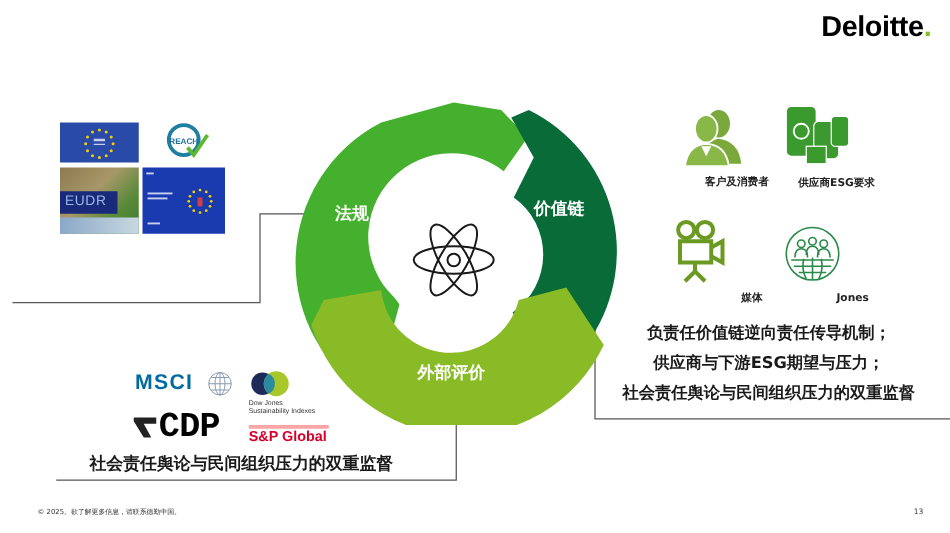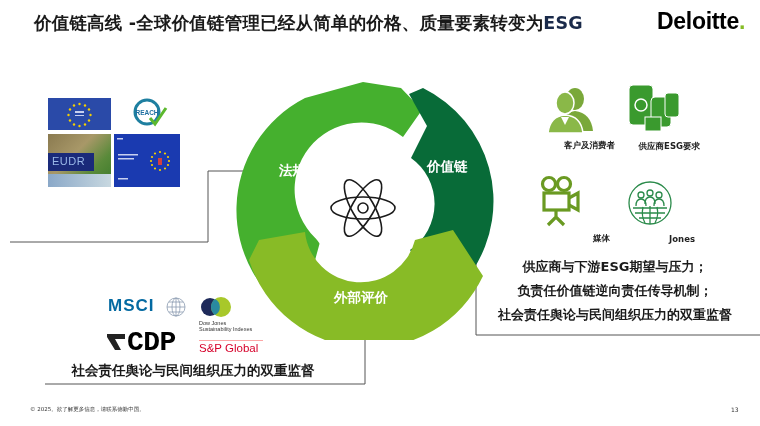--- a/index.html
+++ b/index.html
@@ -14,27 +14,26 @@
   .caption-left { left:16px; top:193px; width:200px; text-align:center; font-size:13px; line-height:18px; font-weight:bold; color:#1a1a1a; }
   .caption-right { left:480px; top:255px; width:270px; text-align:center; font-size:13px; line-height:24px; font-weight:bold; color:#1a1a1a; }
   .caption-bottom { left:48px; top:362px; width:290px; text-align:center; font-size:13.5px; font-weight:bold; color:#1a1a1a; }
   .seg-label { font-size:13.5px; font-weight:bold; color:#ffffff; }
   .icon-label { font-size:8.5px; font-weight:bold; color:#222; text-align:right; width:90px; }
   .footer { left:30px; top:406px; font-size:5.5px; color:#333; }
   .pagenum { left:731px; top:406px; font-size:6px; color:#333; }
   .msci { left:108px; top:296px; font-family:"Liberation Sans",sans-serif; font-weight:bold; font-size:17px; letter-spacing:1px; color:#0369a1; }
   .cdp { left:127px; top:327px; font-family:Liberation Mono, monospace; font-weight:bold; font-size:28px; color:#000000; letter-spacing:-0.5px; }
   .dj { left:199px; top:320px; font-family:"Liberation Sans",sans-serif; font-size:5.5px; line-height:6px; color:#333; }
-  .spg { left:199px; top:340px; font-family:"Liberation Sans",sans-serif; font-weight:normal; font-size:11.5px; color:#d6002a; border-top:1px solid #fca5a5; padding-top:1px; width:64px; }
+  .spg { left:199px; top:340px; font-family:"Liberation Sans",sans-serif; font-weight:bold; font-size:11.5px; color:#d6002a; border-top:3px solid #fca5a5; padding-top:1px; width:64px; }
 </style>
 </head>
 <body>
 
 <div class="abs title">
-  <div><span>价值链高线 -全球价值链管理已经从简单的价格、质量要素转变为</span><span class="esg">ESG</span></div>
 </div>
 
 <div class="abs logo"><span>Deloitte</span><span class="dot">.</span></div>
 
 <div class="abs" style="left:48px;top:98px;width:170px;height:90px;">
 
   <div class="reg-tile" style="left:0;top:0;width:63px;height:32px;background:#2a4aa8;">
     <svg width="63" height="32">
       <g fill="#f5d000">
         <circle cx="31.5" cy="6" r="1.2"></circle>
@@ -142,21 +141,21 @@
   <circle cx="128" cy="128" r="56" fill="#ffffff"></circle>
 
   <g fill="none" stroke="#1a1a1a" stroke-width="1.6">
     <ellipse cx="128" cy="128" rx="32" ry="11"></ellipse>
     <ellipse cx="128" cy="128" rx="32" ry="11" transform="rotate(60 128 128)"></ellipse>
     <ellipse cx="128" cy="128" rx="32" ry="11" transform="rotate(-60 128 128)"></ellipse>
     <circle cx="128" cy="128" r="5"></circle>
   </g>
 </svg>
 
-<div class="abs seg-label" style="left:279px;top:162px;text-align:center;">法规</div>
+<div class="abs seg-label" style="left:268px;top:162px;text-align:center;">法规</div>
 <div class="abs seg-label" style="left:427px;top:158px;">价值链</div>
 <div class="abs seg-label" style="left:334px;top:289px;">外部评价</div>
 
 <div class="abs" style="left:525px;top:85px;width:90px;height:70px;">
   <svg class="abs" style="left:20px;top:0;" width="50" height="48">
     <g fill="#7aa83a">
       <ellipse cx="30" cy="14" rx="9" ry="11"></ellipse>
       <path d="M14 46 Q16 28 30 26 Q46 28 48 46 Z"></path>
     </g>
     <g fill="#8ab848" stroke="#fff" stroke-width="1.5">
@@ -205,22 +204,22 @@
       <path d="M18 24 Q18 17 23 17 Q28 17 28 24"></path>
       <path d="M27 26 Q27 19 32 19 Q37 19 37 26"></path>
       <path d="M6 28 L40 28 M8 33 L38 33 M12 38 L34 38"></path>
       <path d="M23 26 L23 44 M16 27 Q14 36 18 43 M30 27 Q32 36 28 43"></path>
     </g>
   </svg>
   <div class="abs icon-label" style="left:0;top:54px;">Jones</div>
 </div>
 
 <div class="abs caption-right">
+  <div>负责任价值链逆向责任传导机制；</div>
   <div>供应商与下游ESG期望与压力；</div>
-  <div>负责任价值链逆向责任传导机制；</div>
   <div>社会责任舆论与民间组织压力的双重监督</div>
 </div>
 
 <div class="abs msci">MSCI</div>
 <svg class="abs" style="left:166px;top:297px;" width="20" height="20">
   <g fill="none" stroke="#8a9ab0" stroke-width="0.8">
     <circle cx="10" cy="10" r="9"></circle>
     <ellipse cx="10" cy="10" rx="4" ry="9"></ellipse>
     <path d="M1 10 L19 10 M3 5 L17 5 M3 15 L17 15 M10 1 L10 19"></path>
   </g>

